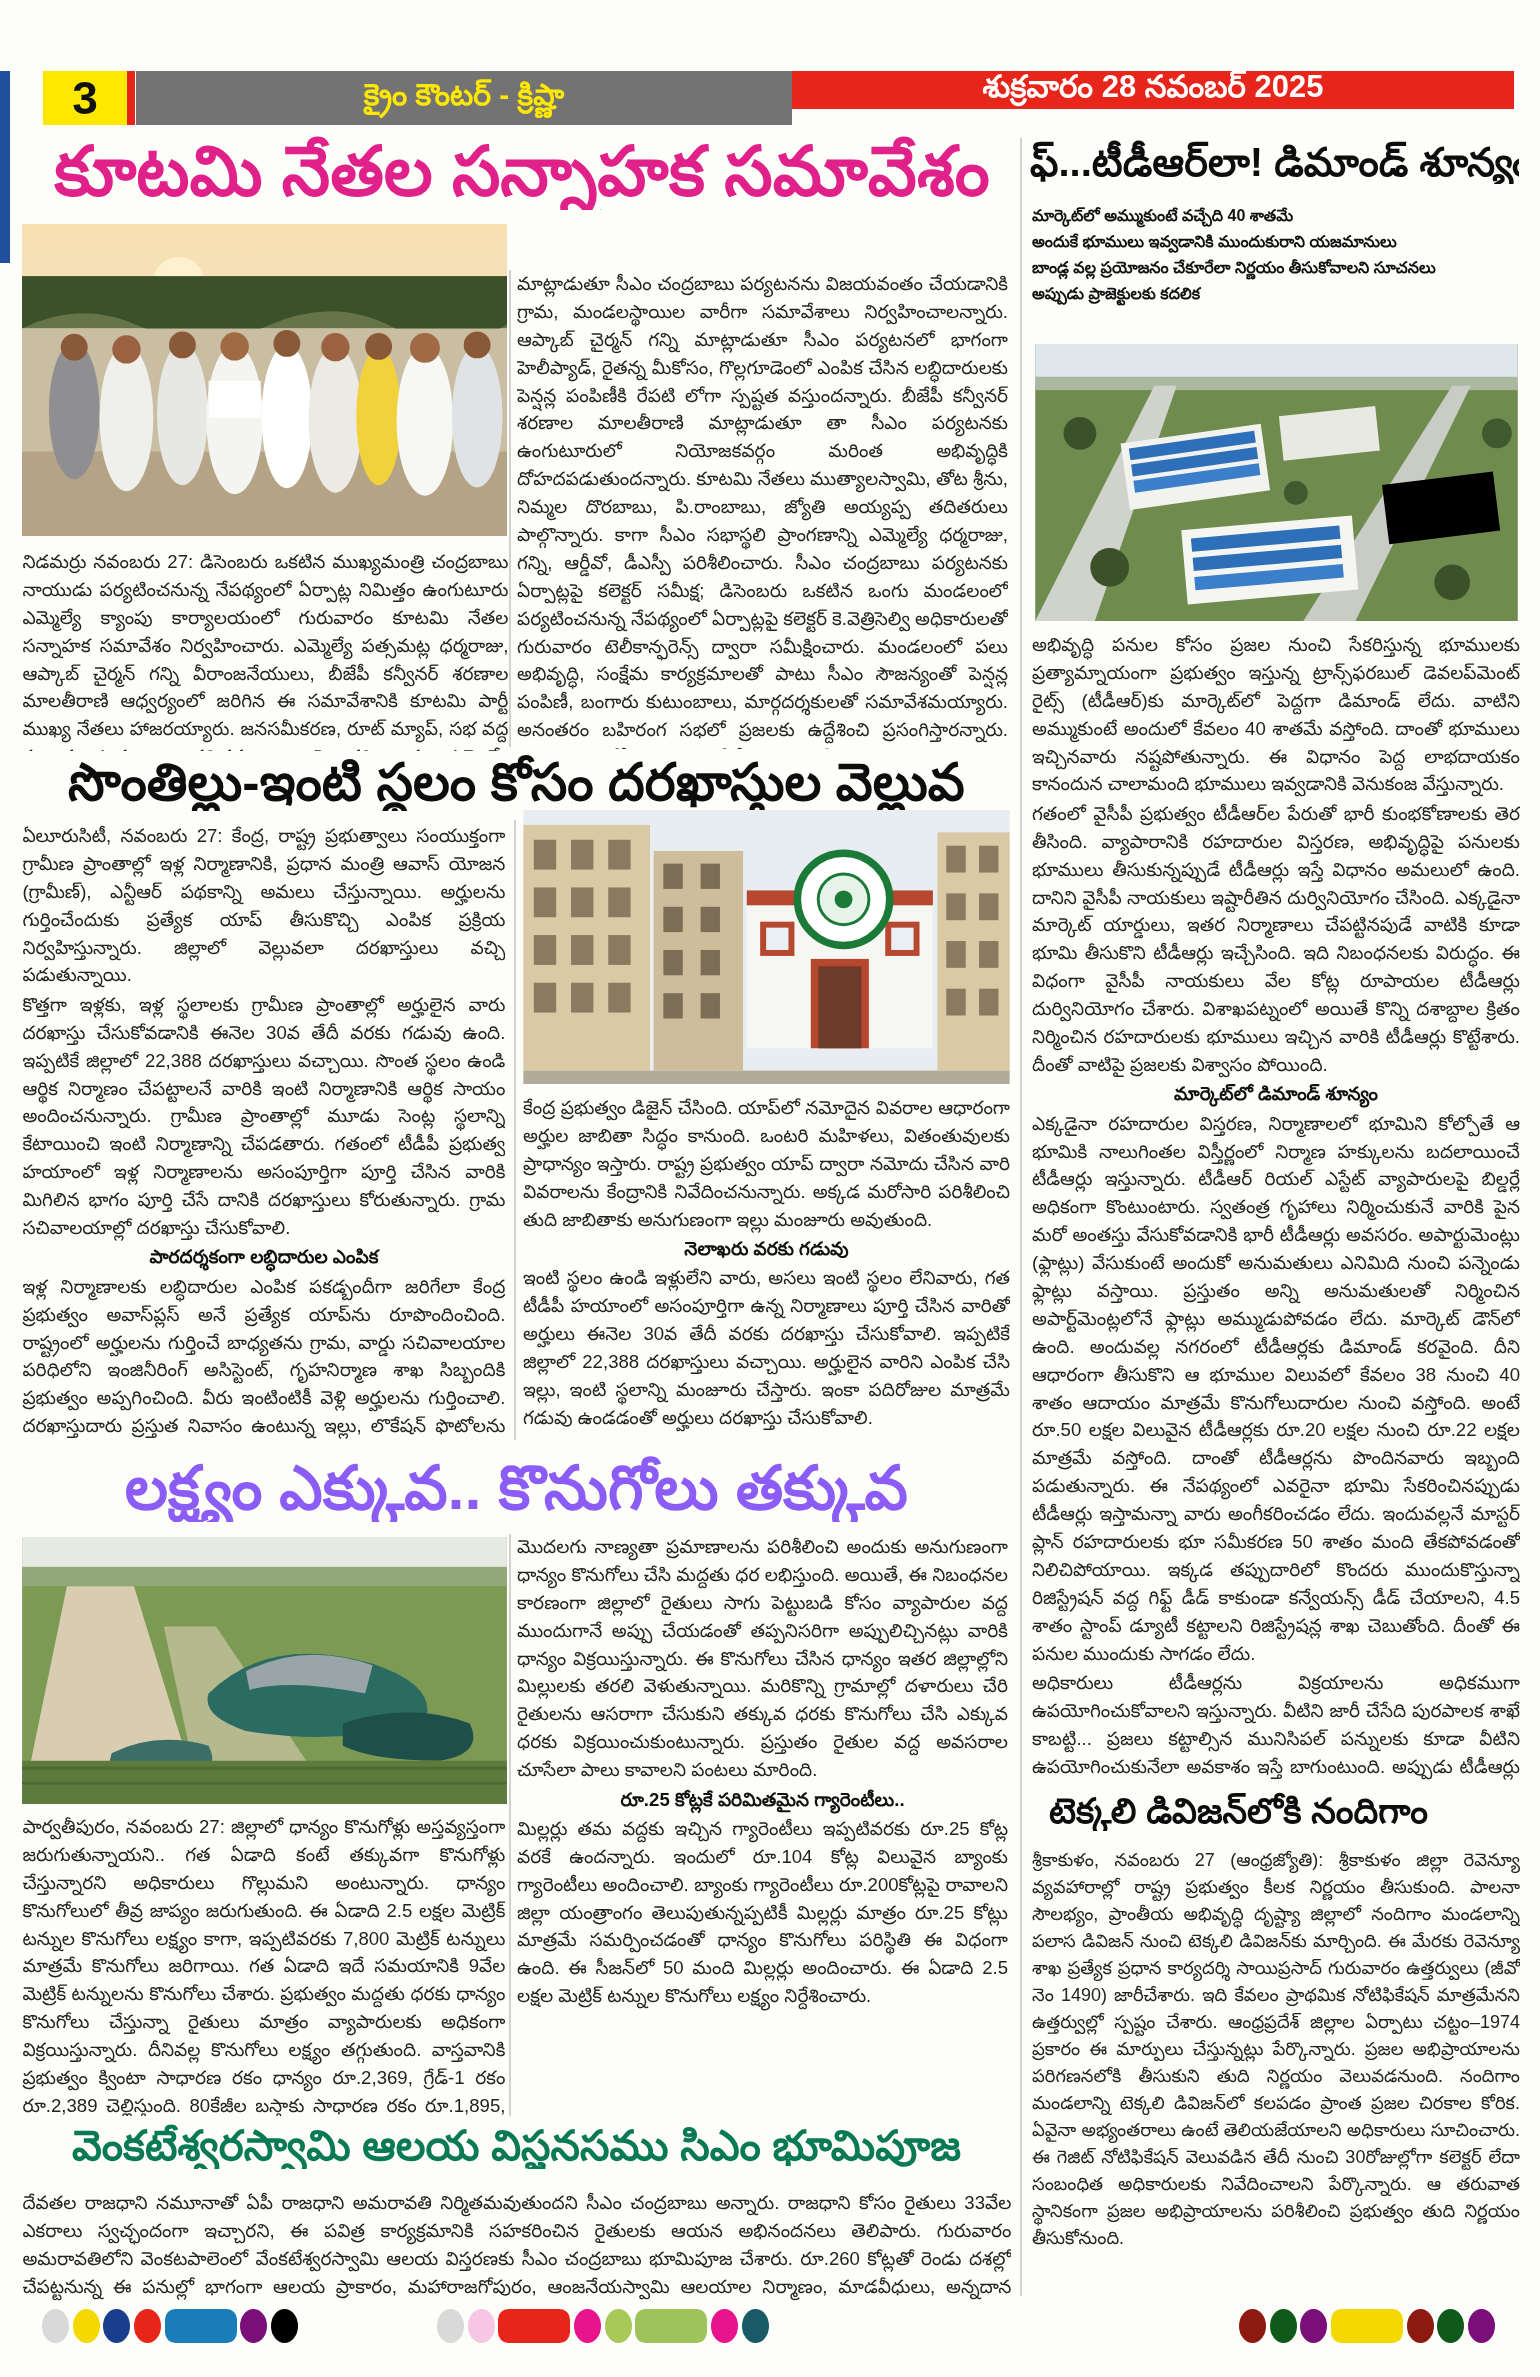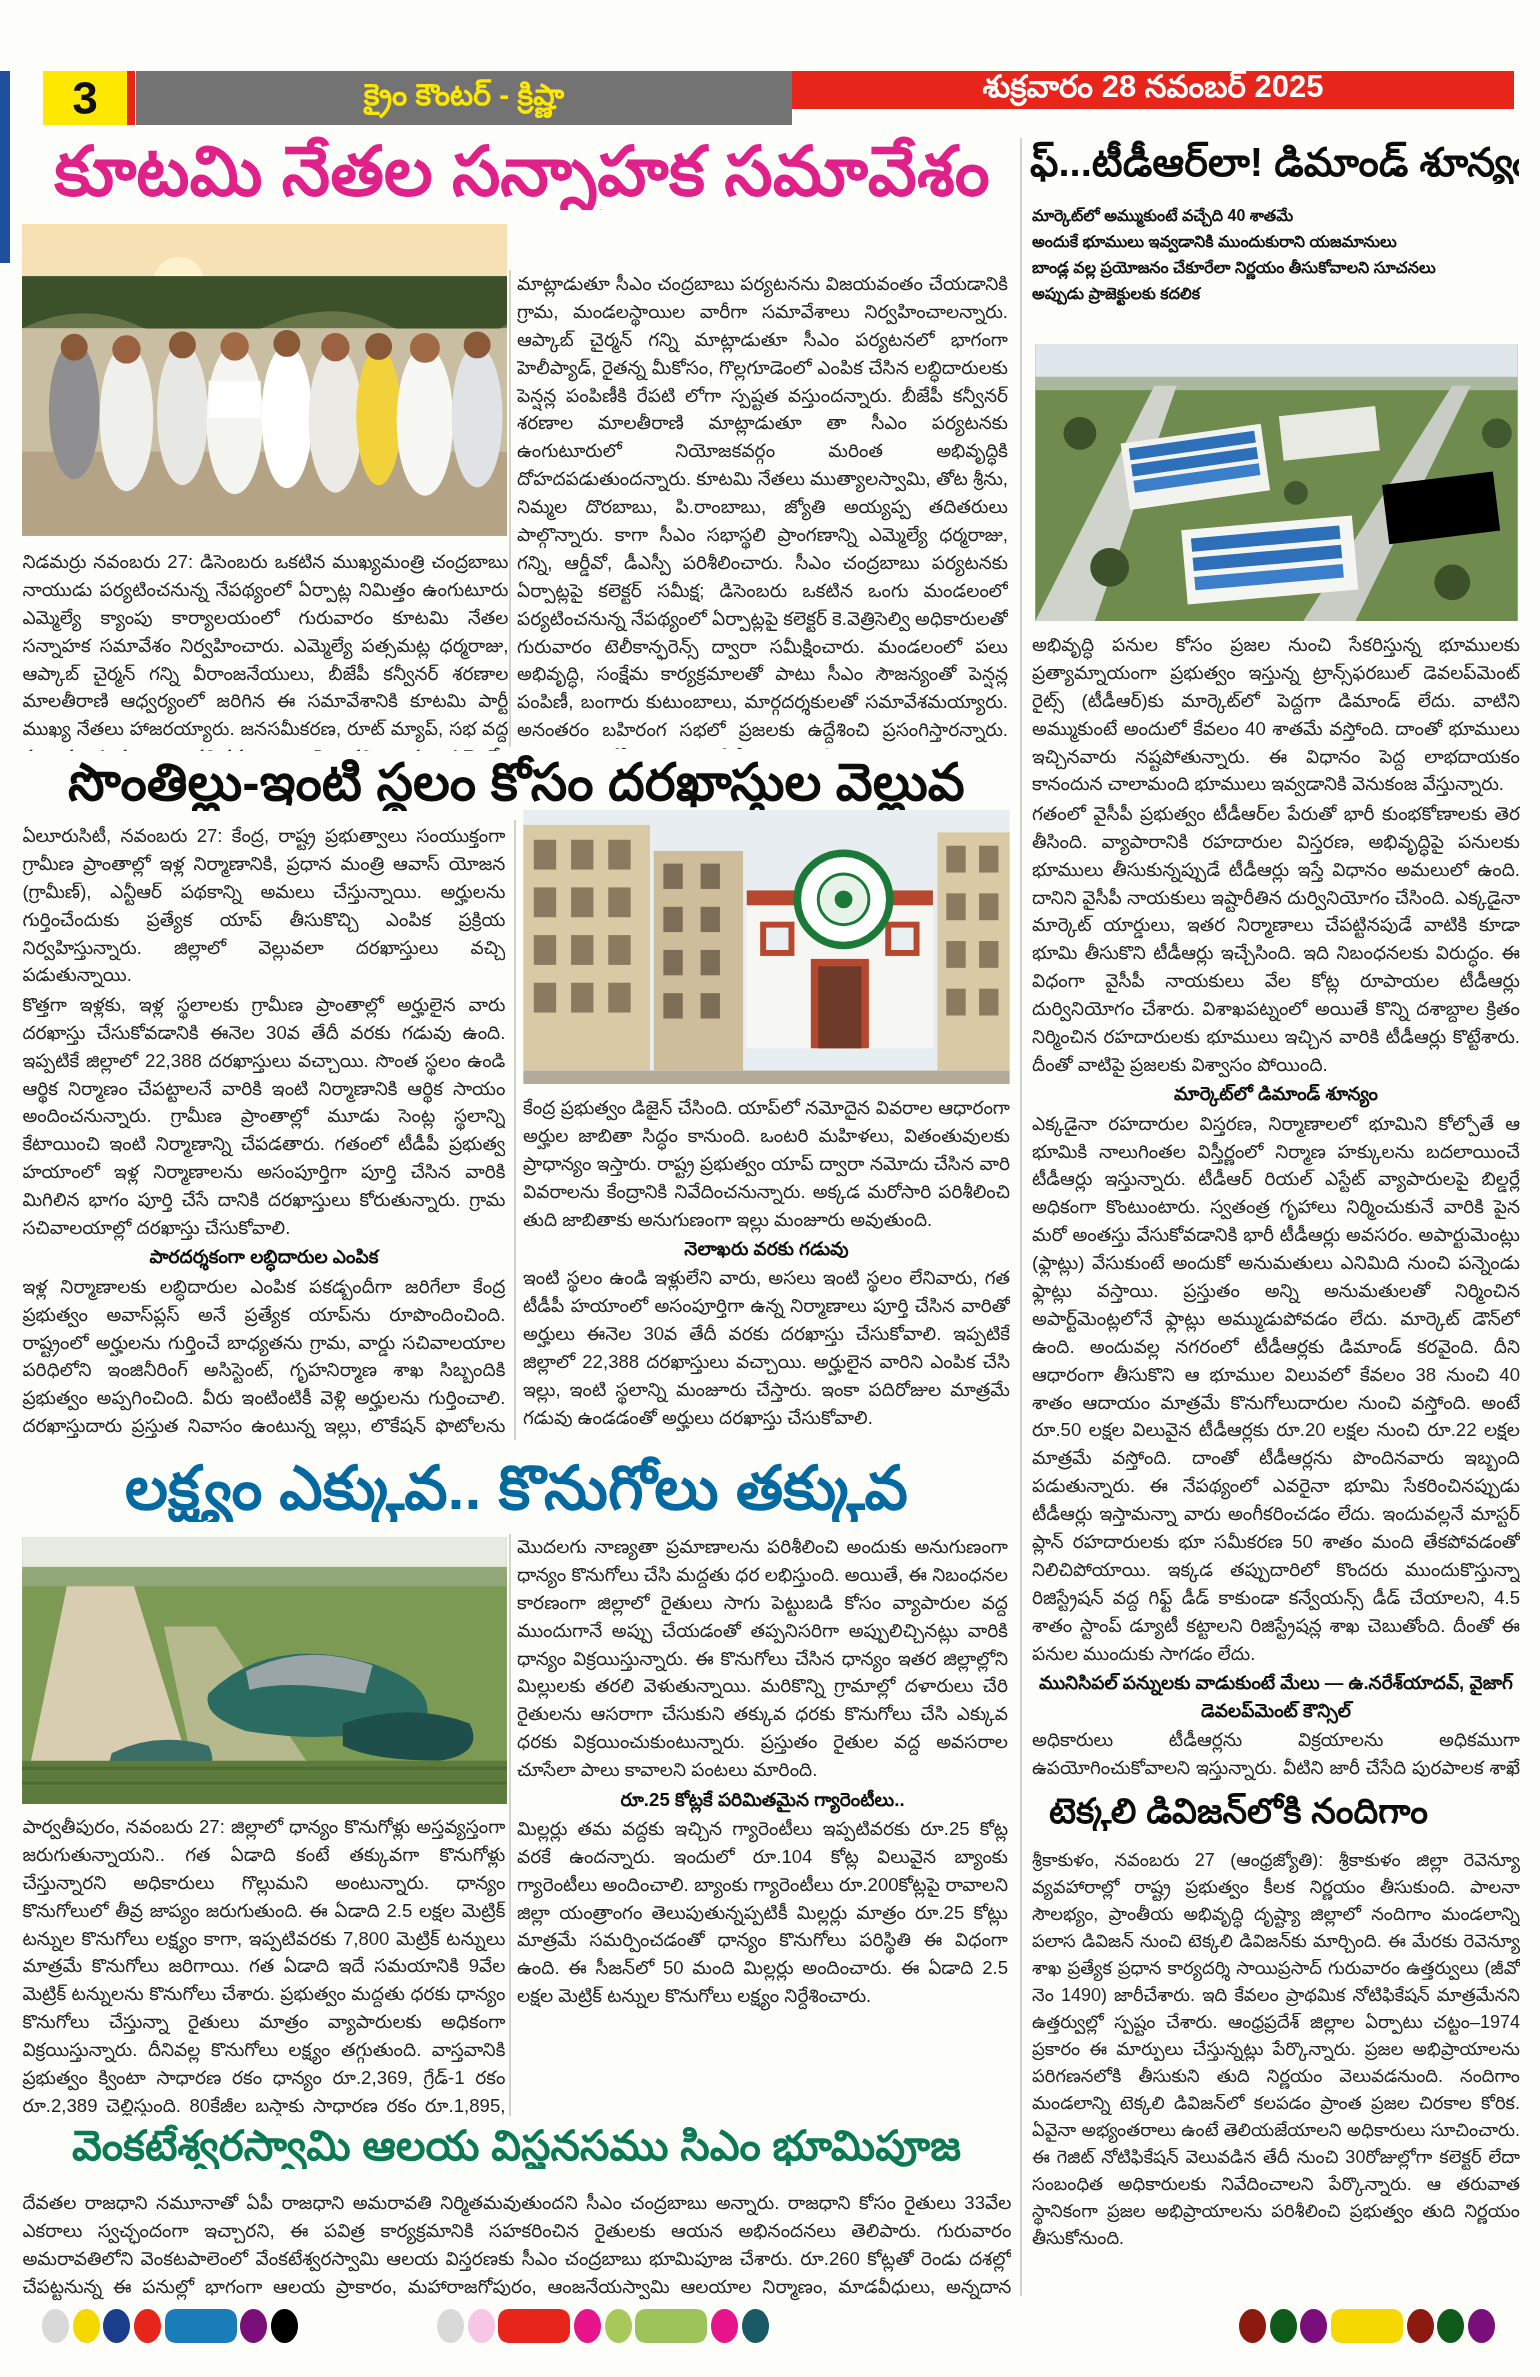--- a/index.html
+++ b/index.html
@@ -122,21 +122,20 @@
     <circle cx="560" cy="320" r="24" fill="#3c512a"></circle>
       <circle cx="620" cy="120" r="20" fill="#42582e"></circle>
     <circle cx="350" cy="200" r="16" fill="#42582e"></circle>
   </svg>
 
   <div class="abs bodytext" style="left:1032px;top:631px;width:488px;height:1150px;">
       <p class="para">అభివృద్ధి పనుల కోసం ప్రజల నుంచి సేకరిస్తున్న భూములకు ప్రత్యామ్నాయంగా ప్రభుత్వం ఇస్తున్న ట్రాన్స్‌ఫరబుల్ డెవలప్‌మెంట్ రైట్స్ (టీడీఆర్)కు మార్కెట్‌లో పెద్దగా డిమాండ్ లేదు. వాటిని అమ్ముకుంటే అందులో కేవలం 40 శాతమే వస్తోంది. దాంతో భూములు ఇచ్చినవారు నష్టపోతున్నారు. ఈ విధానం పెద్ద లాభదాయకం కానందున చాలామంది భూములు ఇవ్వడానికి వెనుకంజ వేస్తున్నారు.</p>
       <p class="para">గతంలో వైసీపీ ప్రభుత్వం టీడీఆర్‌ల పేరుతో భారీ కుంభకోణాలకు తెర తీసింది. వ్యాపారానికి రహదారుల విస్తరణ, అభివృద్ధిపై పనులకు భూములు తీసుకున్నప్పుడే టీడీఆర్లు ఇస్తే విధానం అమలులో ఉంది. దానిని వైసీపీ నాయకులు ఇష్టారీతిన దుర్వినియోగం చేసింది. ఎక్కడైనా మార్కెట్ యార్డులు, ఇతర నిర్మాణాలు చేపట్టినపుడే వాటికి కూడా భూమి తీసుకొని టీడీఆర్లు ఇచ్చేసింది. ఇది నిబంధనలకు విరుద్ధం. ఈ విధంగా వైసీపీ నాయకులు వేల కోట్ల రూపాయల టీడీఆర్లు దుర్వినియోగం చేశారు. విశాఖపట్నంలో అయితే కొన్ని దశాబ్దాల క్రితం నిర్మించిన రహదారులకు భూములు ఇచ్చిన వారికి టీడీఆర్లు కొట్టేశారు. దీంతో వాటిపై ప్రజలకు విశ్వాసం పోయింది.</p>
       <p class="para bold-head">మార్కెట్‌లో డిమాండ్ శూన్యం</p>
       <p class="para">ఎక్కడైనా రహదారుల విస్తరణ, నిర్మాణాలలో భూమిని కోల్పోతే ఆ భూమికి నాలుగింతల విస్తీర్ణంలో నిర్మాణ హక్కులను బదలాయించే టీడీఆర్లు ఇస్తున్నారు. టీడీఆర్ రియల్ ఎస్టేట్ వ్యాపారులపై బిల్డర్లే అధికంగా కొంటుంటారు. స్వతంత్ర గృహాలు నిర్మించుకునే వారికి పైన మరో అంతస్తు వేసుకోవడానికి భారీ టీడీఆర్లు అవసరం. అపార్టుమెంట్లు (ఫ్లాట్లు) వేసుకుంటే అందుకో అనుమతులు ఎనిమిది నుంచి పన్నెండు ఫ్లాట్లు వస్తాయి. ప్రస్తుతం అన్ని అనుమతులతో నిర్మించిన అపార్ట్‌మెంట్లలోనే ఫ్లాట్లు అమ్ముడుపోవడం లేదు. మార్కెట్ డౌన్‌లో ఉంది. అందువల్ల నగరంలో టీడీఆర్లకు డిమాండ్ కరవైంది. దీని ఆధారంగా తీసుకొని ఆ భూముల విలువలో కేవలం 38 నుంచి 40 శాతం ఆదాయం మాత్రమే కొనుగోలుదారుల నుంచి వస్తోంది. అంటే రూ.50 లక్షల విలువైన టీడీఆర్లకు రూ.20 లక్షల నుంచి రూ.22 లక్షల మాత్రమే వస్తోంది. దాంతో టీడీఆర్లను పొందినవారు ఇబ్బంది పడుతున్నారు. ఈ నేపథ్యంలో ఎవరైనా భూమి సేకరించినప్పుడు టీడీఆర్లు ఇస్తామన్నా వారు అంగీకరించడం లేదు. ఇందువల్లనే మాస్టర్ ప్లాన్ రహదారులకు భూ సమీకరణ 50 శాతం మంది తేకపోవడంతో నిలిచిపోయాయి. ఇక్కడ తప్పుదారిలో కొందరు ముందుకొస్తున్నా రిజిస్ట్రేషన్ వద్ద గిఫ్ట్ డీడ్ కాకుండా కన్వేయన్స్ డీడ్ చేయాలని, 4.5 శాతం స్టాంప్ డ్యూటీ కట్టాలని రిజిస్ట్రేషన్ల శాఖ చెబుతోంది. దీంతో ఈ పనుల ముందుకు సాగడం లేదు.</p>
-      <p class="para bold-head">మునిసిపల్ పన్నులకు వాడుకుంటే మేలు — ఉ.నరేశ్‌యాదవ్, వైజాగ్ డెవలప్‌మెంట్ కౌన్సిల్</p>
       <p class="para">అధికారులు టీడీఆర్లను విక్రయాలను అధికముగా ఉపయోగించుకోవాలని ఇస్తున్నారు. వీటిని జారీ చేసేది పురపాలక శాఖే కాబట్టి... ప్రజలు కట్టాల్సిన మునిసిపల్ పన్నులకు కూడా వీటిని ఉపయోగించుకునేలా అవకాశం ఇస్తే బాగుంటుంది. అప్పుడు టీడీఆర్లు అందరికీ ఉపయోగపడతాయి. అలా చేస్తే అంతా ముందుకు వస్తారు. దీనిపై 90 శాతం వరకు రేటు రావడంతో పాటు భరోసా ఉంటుంది. ప్రభుత్వం ఈ నిర్ణయం తీసుకుంటే ఈ విధానం ద్వారా భూసేకరణ సులువు అవుతుంది. ఇదే విషయాన్ని ఎంపీ శ్రీభరత్, మంత్రి లోకేశ్ లేఖలను ద్వారా కోరినారు.</p>
     </div>
 
   <div class="abs headline" style="left:994px;top:1792px;width:489px;font-size:35px;color:#0d0d0d;">టెక్కలి డివిజన్‌లోకి నందిగాం</div>
   <div class="abs bodytext" style="left:1032px;top:1847px;width:488px;height:449px;font-size:18px;">
       <p class="para">శ్రీకాకుళం, నవంబరు 27 (ఆంధ్రజ్యోతి): శ్రీకాకుళం జిల్లా రెవెన్యూ వ్యవహారాల్లో రాష్ట్ర ప్రభుత్వం కీలక నిర్ణయం తీసుకుంది. పాలనా సౌలభ్యం, ప్రాంతీయ అభివృద్ధి దృష్ట్యా జిల్లాలో నందిగాం మండలాన్ని పలాస డివిజన్ నుంచి టెక్కలి డివిజన్‌కు మార్చింది. ఈ మేరకు రెవెన్యూ శాఖ ప్రత్యేక ప్రధాన కార్యదర్శి సాయిప్రసాద్ గురువారం ఉత్తర్వులు (జీవో నెం 1490) జారీచేశారు. ఇది కేవలం ప్రాథమిక నోటిఫికేషన్ మాత్రమేనని ఉత్తర్వుల్లో స్పష్టం చేశారు. ఆంధ్రప్రదేశ్ జిల్లాల ఏర్పాటు చట్టం–1974 ప్రకారం ఈ మార్పులు చేస్తున్నట్లు పేర్కొన్నారు. ప్రజల అభిప్రాయాలను పరిగణనలోకి తీసుకుని తుది నిర్ణయం వెలువడనుంది. నందిగాం మండలాన్ని టెక్కలి డివిజన్‌లో కలపడం ప్రాంత ప్రజల చిరకాల కోరిక. ఏవైనా అభ్యంతరాలు ఉంటే తెలియజేయాలని అధికారులు సూచించారు. ఈ గెజిట్ నోటిఫికేషన్ వెలువడిన తేదీ నుంచి 30రోజుల్లోగా కలెక్టర్ లేదా సంబంధిత అధికారులకు నివేదించాలని పేర్కొన్నారు. ఆ తరువాత స్థానికంగా ప్రజల అభిప్రాయాలను పరిశీలించి ప్రభుత్వం తుది నిర్ణయం తీసుకోనుంది.</p>
     </div>
 
   <div class="abs headline" style="left:22.4px;top:754px;width:988px;font-size:52px;color:#0d0d0d;">సొంతిల్లు-ఇంటి స్థలం కోసం దరఖాస్తుల వెల్లువ</div>
 
@@ -209,21 +208,21 @@
       <circle cx="430" cy="120" r="12" fill="#1c7a38"></circle>
     </g>
   </svg>
 
   <div class="abs bodytext" style="left:523px;top:1094px;width:487px;height:347px;">
       <p class="para">కేంద్ర ప్రభుత్వం డిజైన్ చేసింది. యాప్‌లో నమోదైన వివరాల ఆధారంగా అర్హుల జాబితా సిద్ధం కానుంది. ఒంటరి మహిళలు, వితంతువులకు ప్రాధాన్యం ఇస్తారు. రాష్ట్ర ప్రభుత్వం యాప్ ద్వారా నమోదు చేసిన వారి వివరాలను కేంద్రానికి నివేదించనున్నారు. అక్కడ మరోసారి పరిశీలించి తుది జాబితాకు అనుగుణంగా ఇల్లు మంజూరు అవుతుంది.</p>
       <p class="para bold-head">నెలాఖరు వరకు గడువు</p>
       <p class="para">ఇంటి స్థలం ఉండి ఇళ్లులేని వారు, అసలు ఇంటి స్థలం లేనివారు, గత టీడీపీ హయాంలో అసంపూర్తిగా ఉన్న నిర్మాణాలు పూర్తి చేసిన వారితో అర్హులు ఈనెల 30వ తేదీ వరకు దరఖాస్తు చేసుకోవాలి. ఇప్పటికే జిల్లాలో 22,388 దరఖాస్తులు వచ్చాయి. అర్హులైన వారిని ఎంపిక చేసి ఇల్లు, ఇంటి స్థలాన్ని మంజూరు చేస్తారు. ఇంకా పదిరోజుల మాత్రమే గడువు ఉండడంతో అర్హులు దరఖాస్తు చేసుకోవాలి.</p>
     </div>
 
-  <div class="abs headline" style="left: 22.4px; top: 1455px; width: 988px; font-size: 61px; color: #0369a1;">లక్ష్యం ఎక్కువ.. కొనుగోలు తక్కువ</div>
+  <div class="abs headline" style="left: 22.4px; top: 1455px; width: 988px; font-size: 61px; color: #8b5cf6;">లక్ష్యం ఎక్కువ.. కొనుగోలు తక్కువ</div>
 
   <svg class="abs photo" style="left:22.4px;top:1537px;" width="485" height="267" viewBox="0 0 650 358">
     <rect width="650" height="358" fill="#7d9a55"></rect>
     <rect width="650" height="46" fill="#e6eae2"></rect>
     <rect y="40" width="650" height="26" fill="#93a878"></rect>
     <path d="M0 358 L60 66 L150 66 L240 358 Z" fill="#d8cdb0"></path>
     <path d="M240 358 L190 120 L260 120 L420 358 Z" fill="#cfc4a6" opacity="0.7"></path>
     <g>
       <path d="M250 210 Q330 130 470 170 Q560 200 540 250 Q420 280 300 260 Q240 240 250 210 Z" fill="#2a6b62"></path>
       <path d="M300 180 Q380 140 470 172 L460 210 Q360 190 305 205 Z" fill="#9aa5a8"></path>

